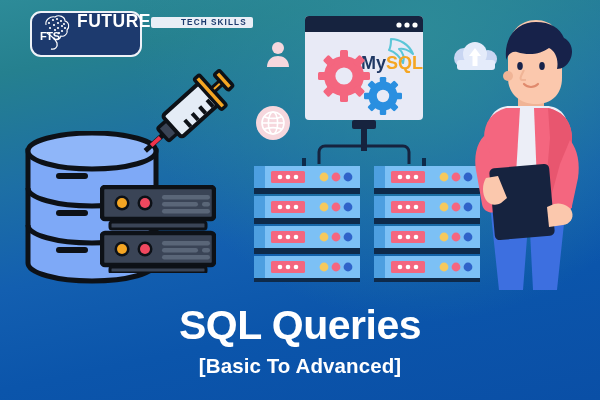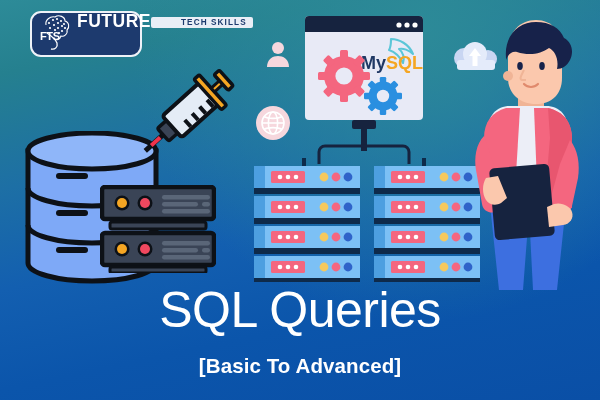--- a/index.html
+++ b/index.html
@@ -70,32 +70,32 @@
   #globe-icon { left:255px; top:105px; width:36px; height:36px; }
   #cloud-icon { left:448px; top:40px;  width:56px; height:38px; }
 
   
   #title-block {
     position:absolute; left:0; right:0; bottom:22px;
     text-align:center;
   }
   #main-title {
     color:#ffffff;
-    font-size:50px;
-    font-weight:normal;
+    font-size:41px;
+    font-weight:bold;
     letter-spacing:-0.5px;
     line-height:52px;
   }
   #sub-title {
     color:#ffffff;
     font-size:20.5px;
     font-weight:bold;
     letter-spacing:0.1px;
     line-height:24px;
-    margin-top:18px;
+    margin-top:3px;
   }
 </style>
 </head>
 <body>
 
 <div id="stage">
 
   <div id="logo">
     <div id="logo-mark">
       <svg width="40" height="38" viewBox="0 0 40 38">

